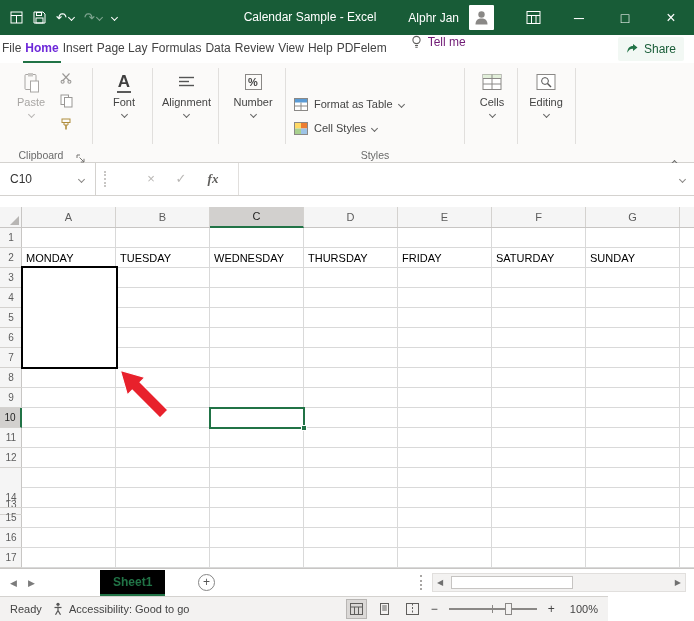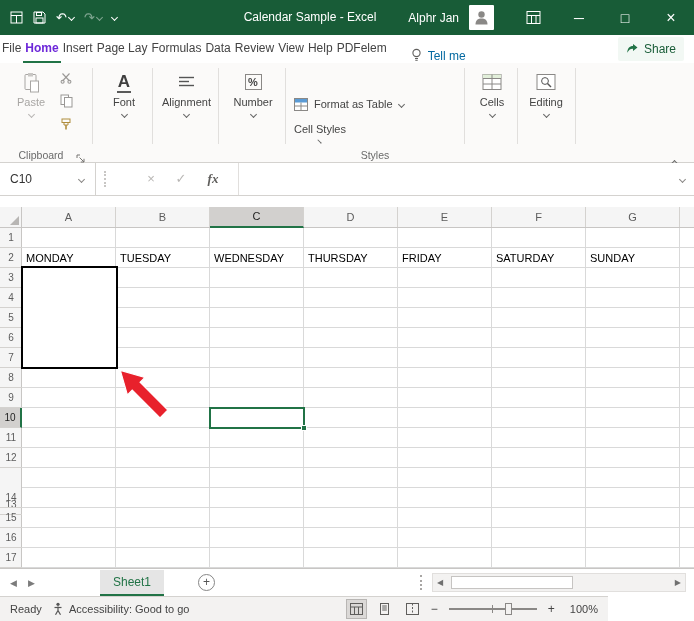--- a/index.html
+++ b/index.html
@@ -16,21 +16,21 @@
   .tb-title{position:absolute;left:222px;width:176px;text-align:center;font-size:12px;line-height:35px;white-space:nowrap;}
   .tb-right{position:absolute;right:0;top:0;height:35px;display:flex;align-items:center;}
   .username{font-size:12px;margin-right:10px;}
   .avatar{width:25px;height:25px;background:#fff;border-radius:1px;display:flex;align-items:center;justify-content:center;margin-right:16px;}
   .winbtn{width:46px;height:35px;display:flex;align-items:center;justify-content:center;font-size:14px;color:#fff;}
 
   
   .tabs{position:absolute;top:35px;left:0;width:694px;height:28px;background:#fff;display:flex;align-items:stretch;}
   .tab{font-size:12px;color:#444;padding:0 2px;line-height:27px;white-space:nowrap;}
   .tab.active{color:#6d28d9;font-weight:700;border-bottom:2.5px solid #217346;}
-  .tellme{display:flex;align-items:flex-end;gap:6px;margin-left:22px;font-size:12px;color:#0369a1;}
+  .tellme{display:flex;align-items:flex-start;gap:6px;margin-left:22px;font-size:12px;color:#701a75;}
   .share{position:absolute;right:10px;top:2px;height:24px;display:flex;align-items:center;gap:5px;font-size:12px;color:#185c37;padding:0 8px;background:#f2f8f4;border-radius:2px;}
 
   
   .ribbon{position:absolute;top:63px;left:0;width:694px;height:100px;background:#fbfaf9;border-bottom:1px solid #d4d2cf;}
   .rsep{position:absolute;top:5px;width:1px;height:76px;background:#e1dfdd;}
   .rbtn{position:absolute;top:5px;display:flex;flex-direction:column;align-items:center;color:#444;font-size:11px;}
   .rbtn .ric{height:28px;display:flex;align-items:center;justify-content:center;}
   .rbtn .chev{margin-top:4px;color:#666;}
   .rbtn.disabled{color:#a8a6a4;}
   .rbtn.disabled .chev{color:#b8b6b4;}
@@ -67,21 +67,21 @@
                      repeating-linear-gradient(to bottom,transparent 0 19px,#d9d9d9 19px 20px);}
   .daycell{position:absolute;top:20px;height:20px;line-height:20px;font-size:11px;color:#000;padding-left:4px;white-space:nowrap;}
   .blackbox{position:absolute;left:-1px;top:38px;width:97px;height:103px;border:2px solid #000;background:#fff;}
   .activecell{position:absolute;left:187px;top:179px;width:96px;height:22px;border:2px solid #217346;background:#fff;}
   .fillhandle{position:absolute;right:-4px;bottom:-4px;width:6px;height:6px;background:#217346;border:1px solid #fff;}
   .redarrow{position:absolute;left:95px;top:139px;}
 
   
   .sheetbar{position:absolute;top:568px;left:0;width:694px;height:28px;background:#fff;border-top:1px solid #c8c6c4;}
   .navarrow{position:absolute;top:9px;font-size:9px;color:#7b7b7b;}
-  .sheettab{position:absolute;left:100px;top:1px;height:26px;padding:0 13px;line-height:24px;font-size:12px;color:#217346;font-weight:400;border-bottom:2px solid #217346;background:#e5e5e5;}
+  .sheettab{position:absolute;left:100px;top:1px;height:26px;padding:0 13px;line-height:24px;font-size:12px;color:#217346;font-weight:700;border-bottom:2px solid #217346;background:#000000;}
   .addsheet{position:absolute;left:198px;top:5px;width:17px;height:17px;border:1px solid #868686;border-radius:50%;color:#555;font-size:12px;line-height:15px;text-align:center;}
   .sheetdots{position:absolute;left:420px;top:6px;height:15px;border-left:2px dotted #a8a6a4;}
   .hscroll{position:absolute;left:432px;right:8px;top:4px;height:19px;background:#f3f2f1;border:1px solid #e1dfdd;}
   .hsarrow{position:absolute;top:4px;font-size:8px;color:#707070;}
   .hsthumb{position:absolute;left:18px;top:2px;width:122px;height:13px;background:#fff;border:1px solid #c6c4c2;}
 
   
   .statusbar{position:absolute;top:596px;left:0;width:608px;height:25px;background:#f3f2f1;border-top:1px solid #d4d2cf;font-size:11px;color:#444;}
   .ready{position:absolute;left:10px;line-height:24px;}
   .acc{position:absolute;left:52px;top:0;height:24px;display:flex;align-items:center;gap:5px;}
@@ -246,21 +246,21 @@
     <div class="srow" style="top:30px;">
       <svg width="14" height="13" viewBox="0 0 14 13">
           <rect x="0.5" y="0.5" width="13" height="12" fill="#fff" stroke="#8a8886"></rect>
           <rect x="1" y="1" width="12" height="3.5" fill="#5b9bd5"></rect>
           <line x1="0.5" y1="8" x2="13.5" y2="8" stroke="#8a8886"></line>
           <line x1="7" y1="4.5" x2="7" y2="12.5" stroke="#8a8886"></line>
         </svg>
       <span>Format as Table</span>
       <span class="chev"></span>
     </div>
-    <div class="srow" style="top:54px;flex-direction:column;">
+    <div class="srow" style="top:54px;">
       <svg width="14" height="13" viewBox="0 0 14 13">
           <rect x="0.5" y="0.5" width="13" height="12" fill="#fff" stroke="#8a8886"></rect>
           <rect x="1" y="1" width="6" height="5.5" fill="#ffd966"></rect>
           <rect x="7" y="1" width="6" height="5.5" fill="#ed7d31"></rect>
           <rect x="1" y="6.5" width="6" height="5.5" fill="#a9d08e"></rect>
           <rect x="7" y="6.5" width="6" height="5.5" fill="#9dc3e6"></rect>
         </svg>
       <span>Cell Styles</span>
       <span class="chev"></span>
     </div>

